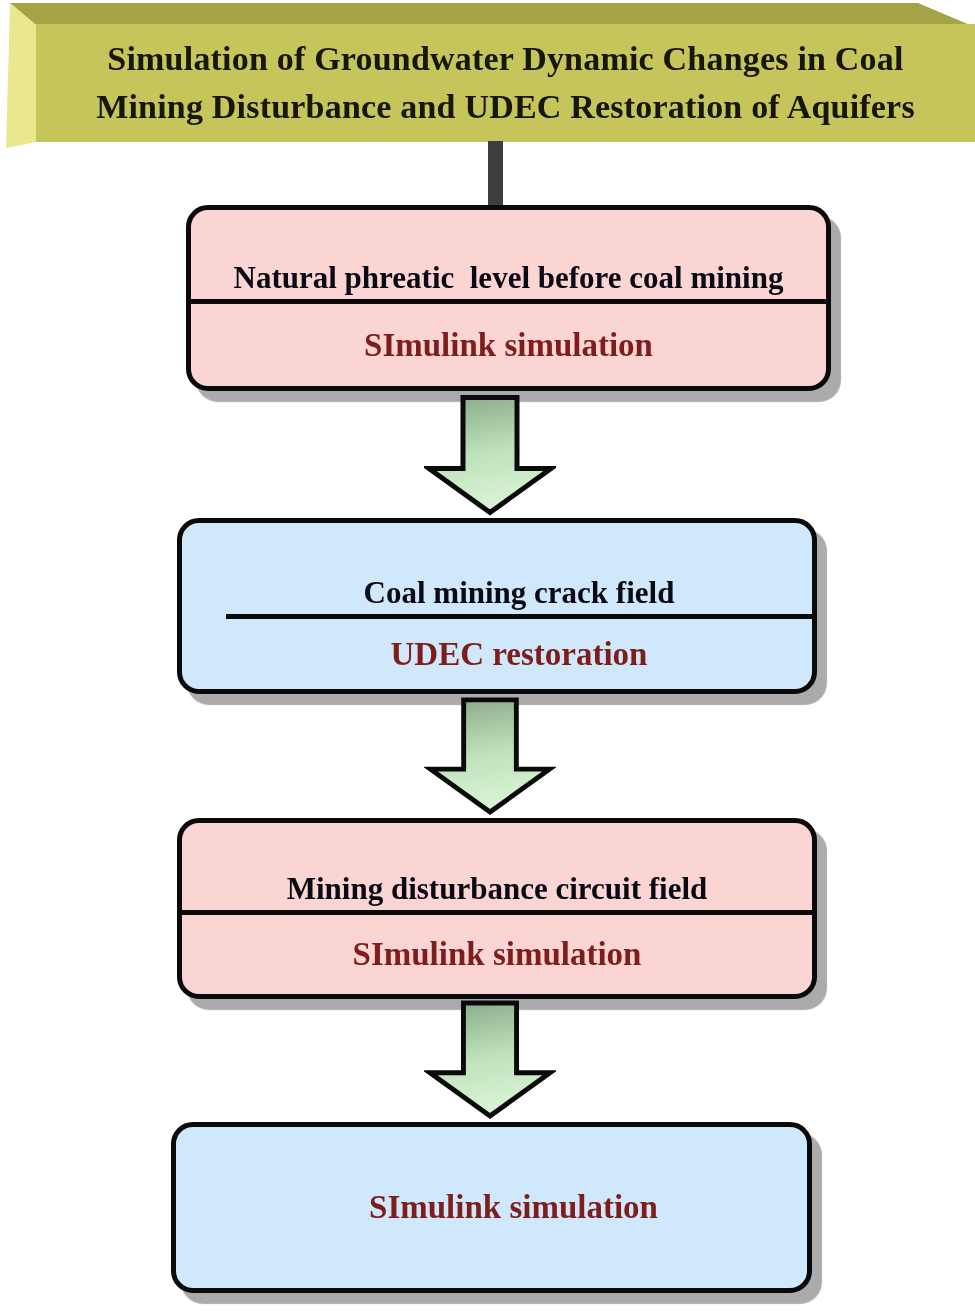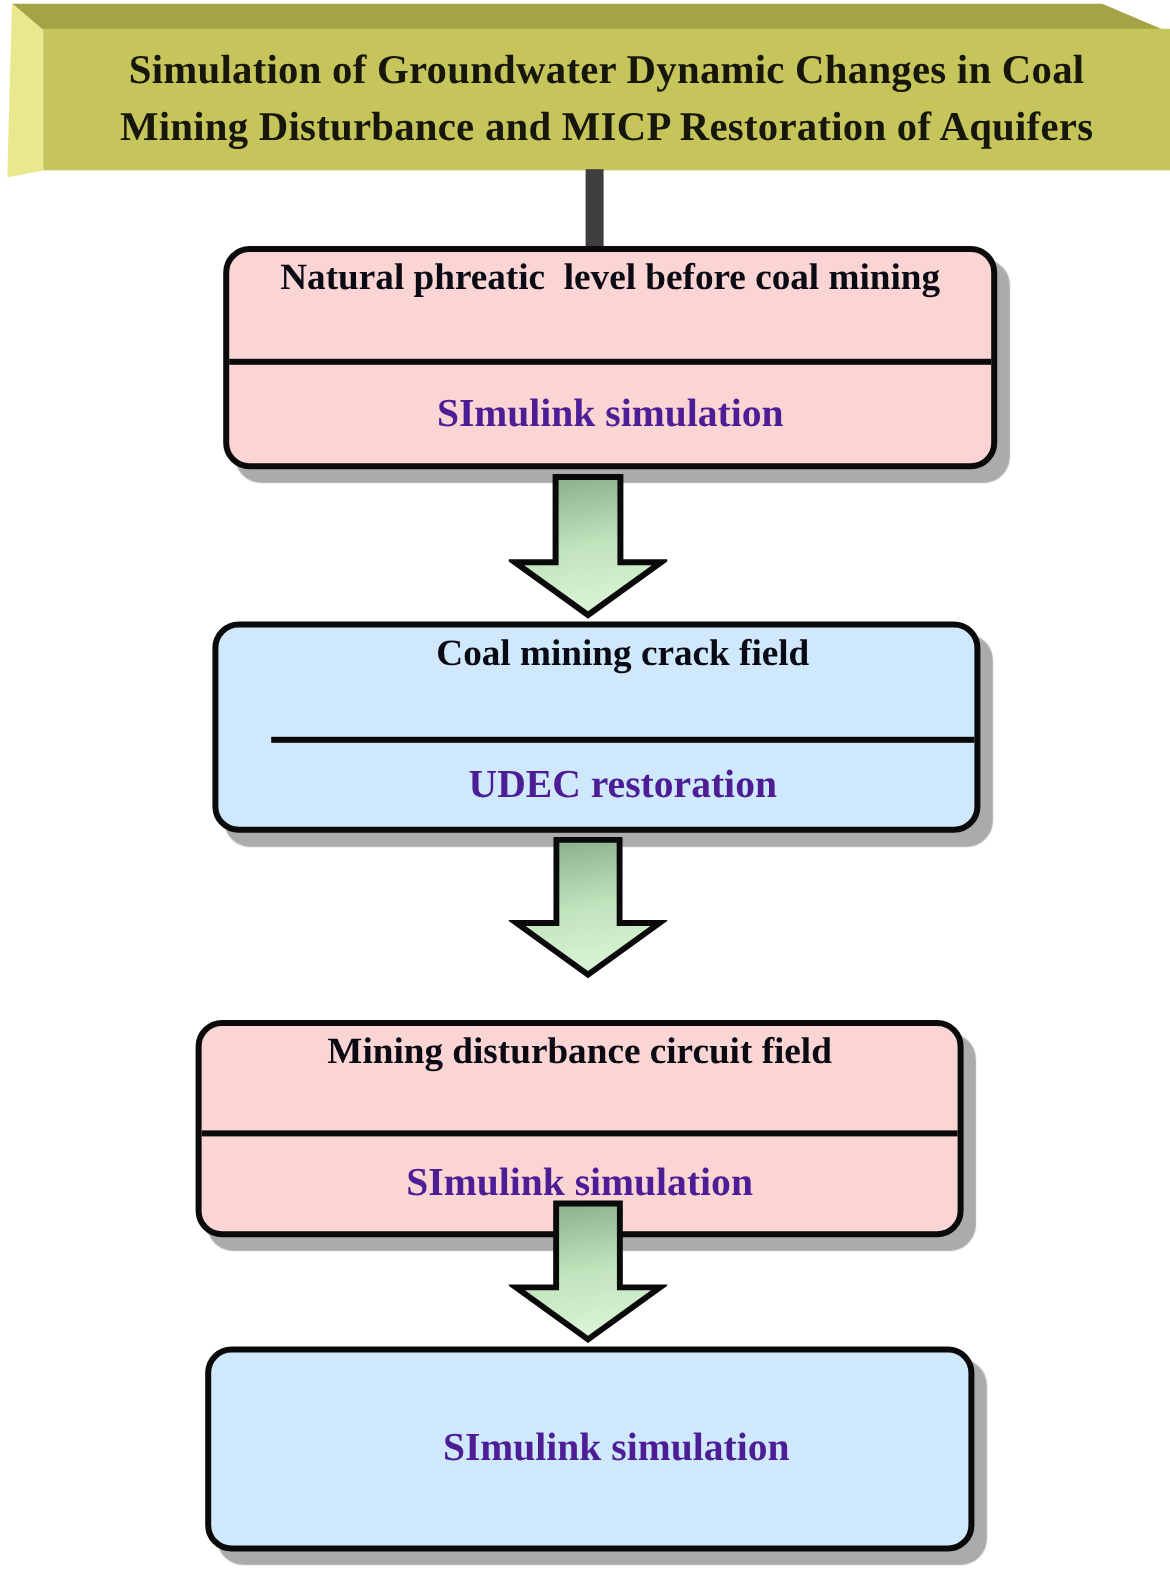--- a/index.html
+++ b/index.html
@@ -37,37 +37,37 @@
   
   .step{
     position:absolute;box-sizing:border-box;
     border:5px solid var(--outline,#0a0a0a);border-radius:22px;
     box-shadow:10px 11px 1px var(--shadow,#ababab);
     display:flex;flex-direction:column;
   }
   .step.pink{background:var(--step-pink,#fbd4d4);}
   .step.blue{background:var(--step-blue,#cfe8fb);padding-left:44px;}
   .step-top{
-    display:flex;align-items:flex-start;justify-content:center;text-align:center;
+    display:flex;align-items:flex-end;justify-content:center;text-align:center;
     border-bottom:5px solid var(--outline,#0a0a0a);
   }
   .step-bottom{flex:1;display:flex;align-items:center;justify-content:center;text-align:center;}
   .step-heading{
     font-size:31px;font-weight:bold;color:#0a0a14;line-height:42px;
   }
   .step-method{
-    font-size:33px;font-weight:bold;color:#4c1d95;white-space:nowrap;
+    font-size:33px;font-weight:bold;color:#7f1d1d;white-space:nowrap;
   }
   .wrap2{white-space:pre-wrap;max-width:566px;}
   .oneline{white-space:pre;}
   #box1{left:186px;top:205px;width:645px;height:186px;}
   #box1 .step-top{height:89px;}
   #box2{left:177px;top:518px;width:640px;height:176px;}
   #box2 .step-top{height:91px;}
-  #box3{left:163px;top:818px;width:640px;height:181px;margin-top:32px;}
+  #box3{left:177px;top:818px;width:640px;height:181px;}
   #box3 .step-top{height:87px;}
   #box4{left:171px;top:1122px;width:641px;height:171px;}
   #box4 .step-top{height:90px;}
   
   .arrow{position:absolute;left:424px;width:132px;}
   #arrow1{top:394px;height:123px;}
   #arrow2{top:697px;height:119px;}
   #arrow3{top:1000px;height:120px;}
   .gradhost{position:absolute;width:0;height:0;overflow:hidden;}
 </style>
@@ -84,21 +84,21 @@
         <stop offset="1" style="stop-color:var(--arrow-green-light,#d8f3d4)"></stop>
       </linearGradient>
     </defs>
   </svg>
 
   <div class="title-wrap">
     <div class="title-bevel-top"></div>
     <div class="title-bevel-left"></div>
     <div class="title-face">
       <div class="title-line">Simulation of Groundwater Dynamic Changes in Coal</div>
-      <div class="title-line">Mining Disturbance and MICP Restoration of Aquifers</div>
+      <div class="title-line">Mining Disturbance and UDEC Restoration of Aquifers</div>
     </div>
   </div>
 
   <div class="connector"></div>
 
   <div class="step pink" id="box1">
     <div class="step-top">
       <div class="step-heading wrap2">Natural phreatic  level before coal mining</div>
     </div>
     <div class="step-bottom">

